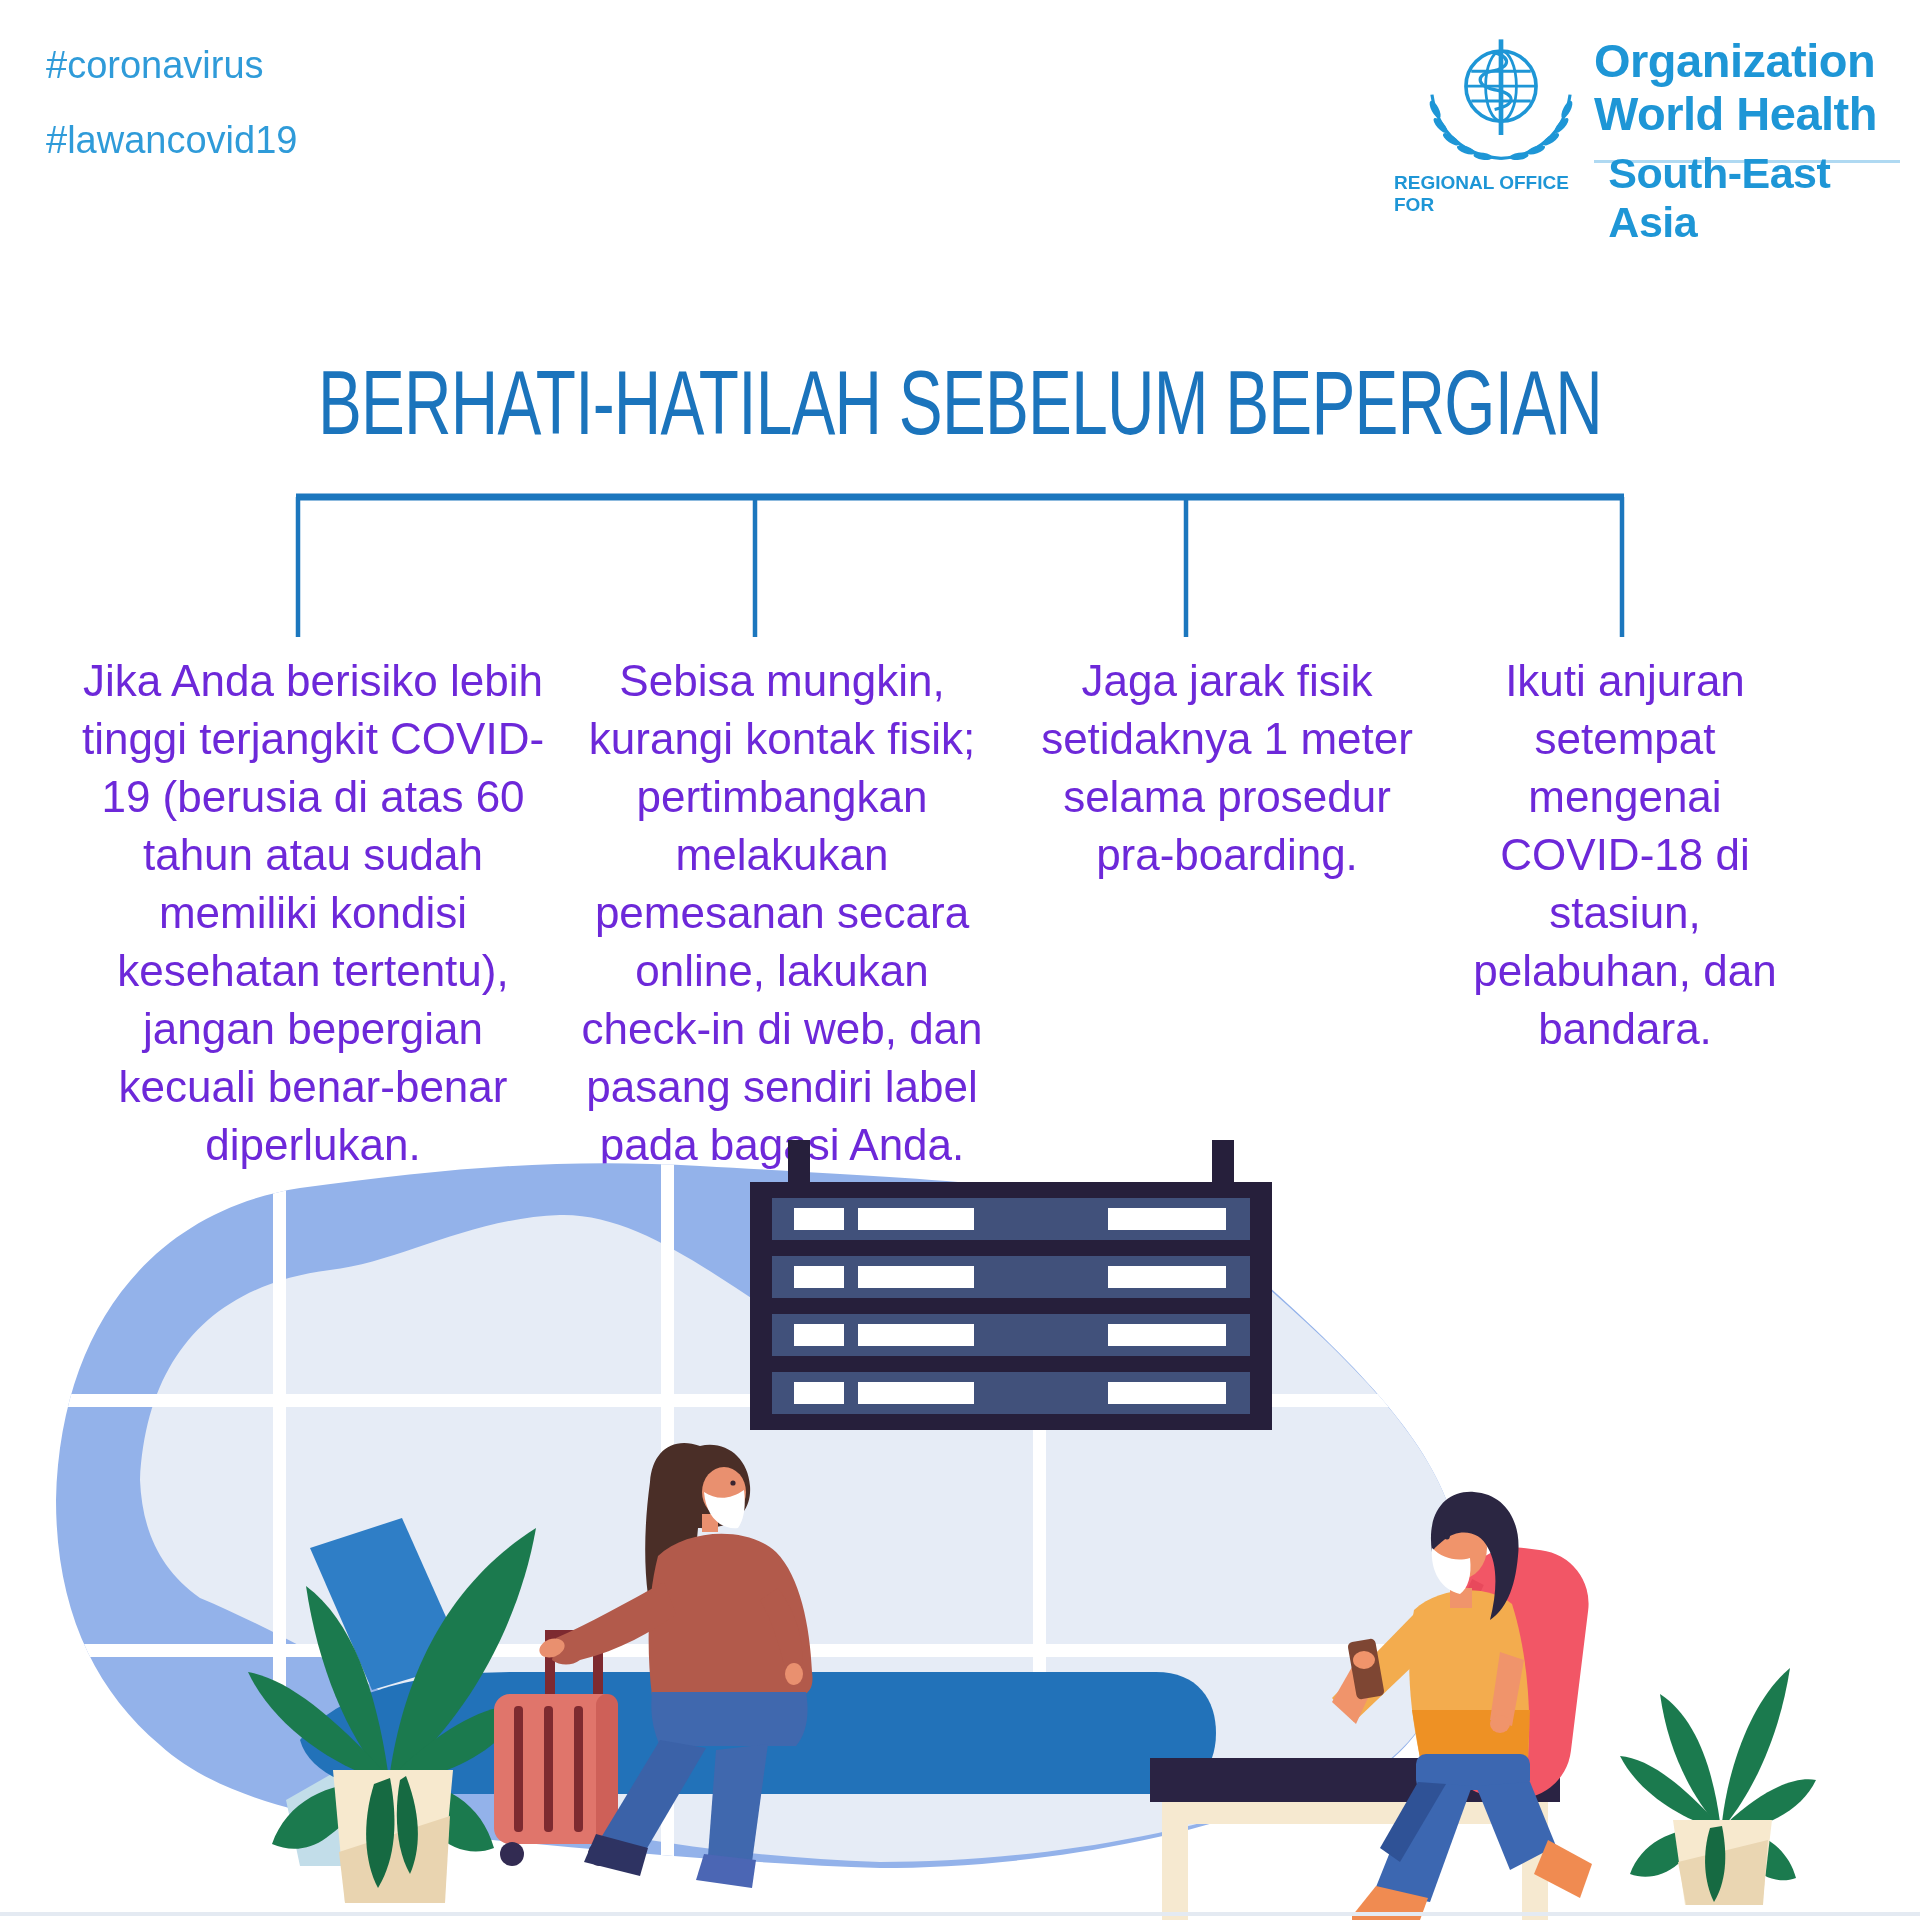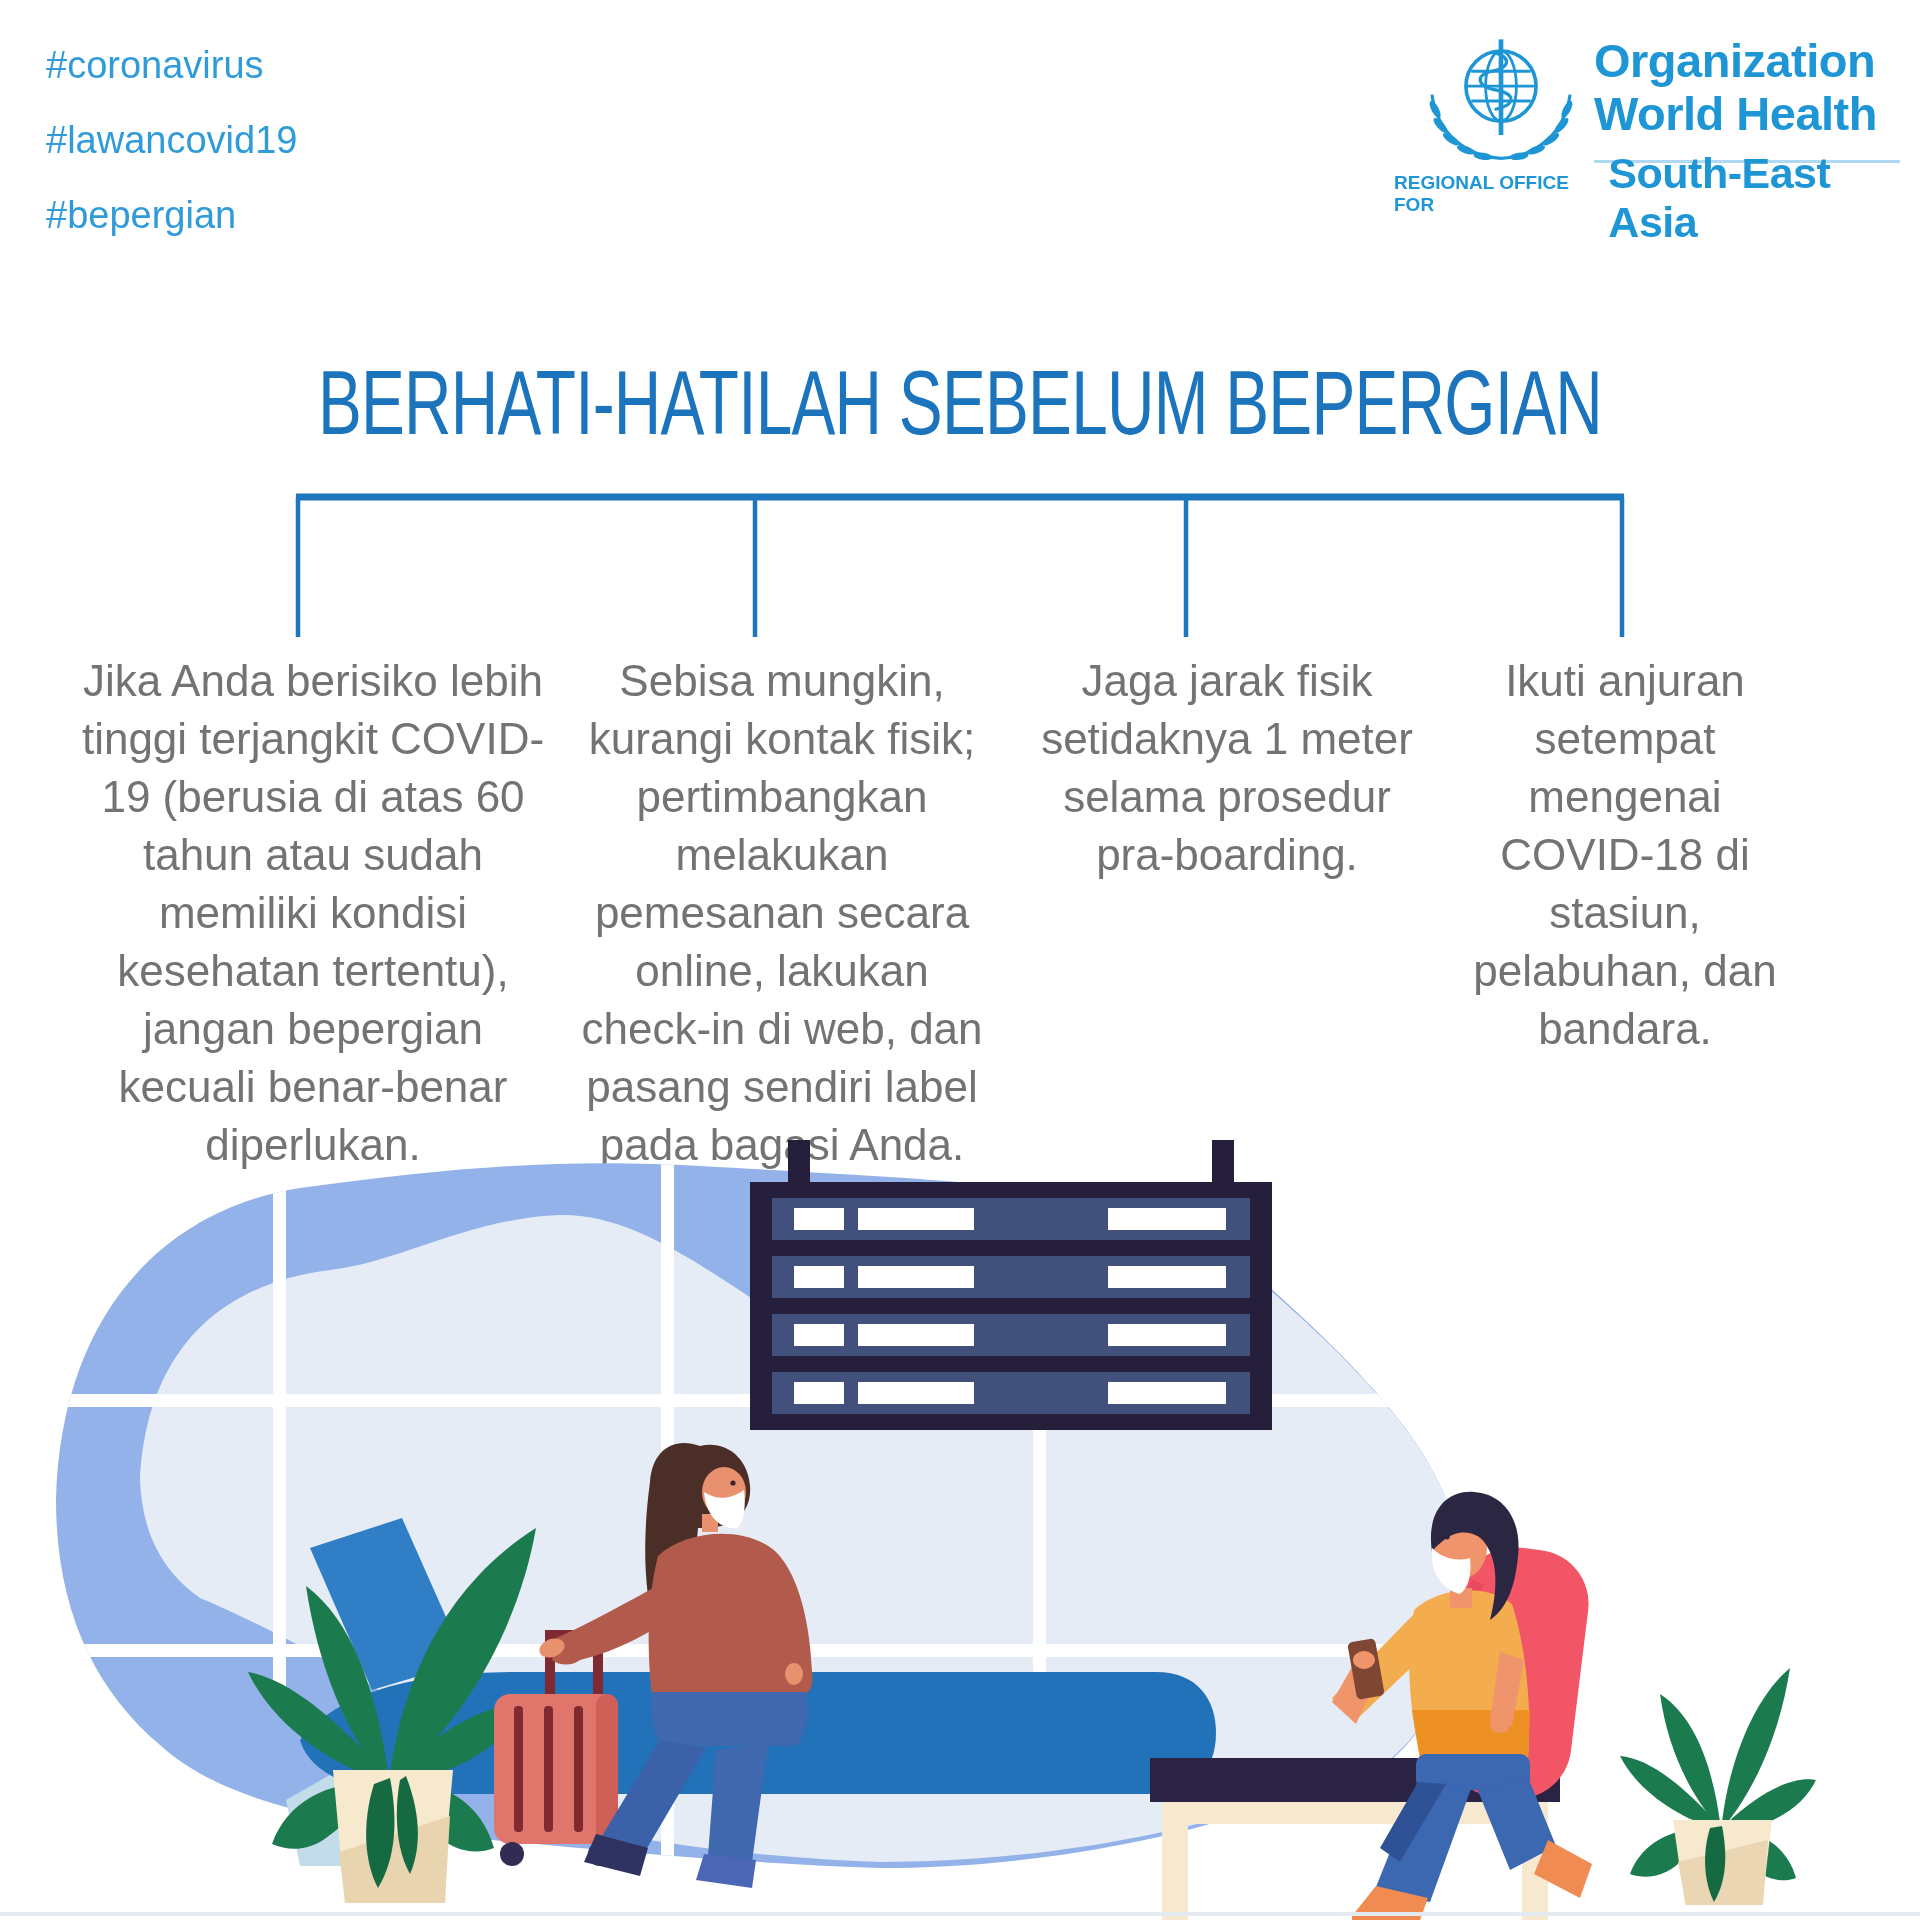--- a/index.html
+++ b/index.html
@@ -23,36 +23,35 @@
 
   
   #title{left:0;top:352px;width:1920px;text-align:center;color:#1B74BC;
          font-size:90px;font-weight:400;letter-spacing:-1px;
          transform:scaleX(0.73);transform-origin:50% 50%;white-space:nowrap;}
 
   
   #bracket{left:0;top:0;width:1920px;height:700px;pointer-events:none;}
 
   
-  .advice-col{position:absolute;top:652px;color:#737373;font-size:44px;line-height:58px;
+  .advice-col{position:absolute;top:652px;color:#6d28d9;font-size:44px;line-height:58px;
               text-align:center;font-weight:400;}
   #col-1{left:78px;width:470px;}
   #col-2{left:567px;width:430px;}
   #col-3{left:1027px;width:400px;}
   #col-4{left:1463px;width:324px;}
 
   #scene{left:0;top:1120px;width:1920px;height:800px;pointer-events:none;}
 </style>
 </head>
 <body>
 
 <div id="hashtags" class="abs">
   <div>#coronavirus</div>
   <div>#lawancovid19</div>
-  <div>#bepergian</div>
 </div>
 
 <svg id="logo-emblem" class="abs" viewBox="0 0 160 140">
   <g fill="none" stroke="#1E96D6">
     <circle cx="80" cy="56" r="33" stroke-width="3.4"></circle>
     <ellipse cx="80" cy="56" rx="14.5" ry="33" stroke-width="2.6"></ellipse>
     <line x1="52" y1="42" x2="108" y2="42" stroke-width="2.6"></line>
     <line x1="47" y1="56" x2="113" y2="56" stroke-width="2.6"></line>
     <line x1="52" y1="70" x2="108" y2="70" stroke-width="2.6"></line>
     <line x1="80" y1="12" x2="80" y2="102" stroke-width="4.4"></line>

